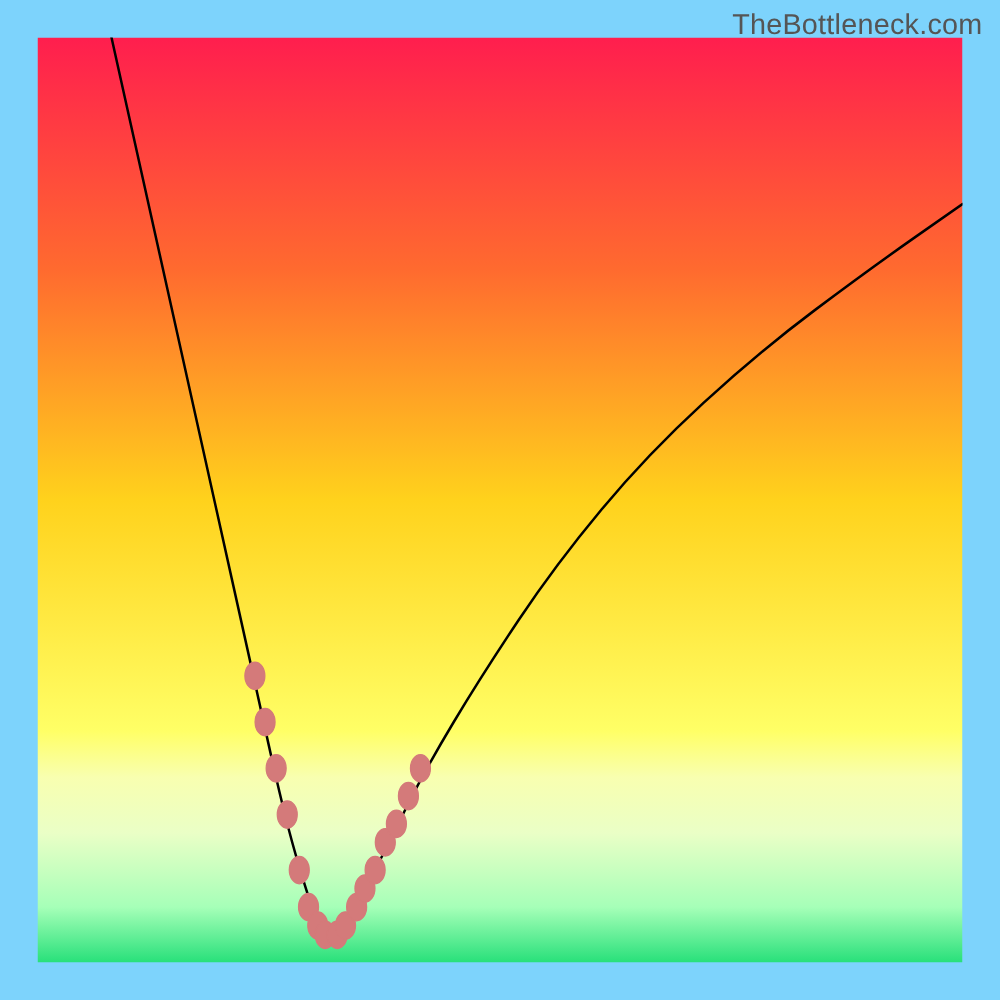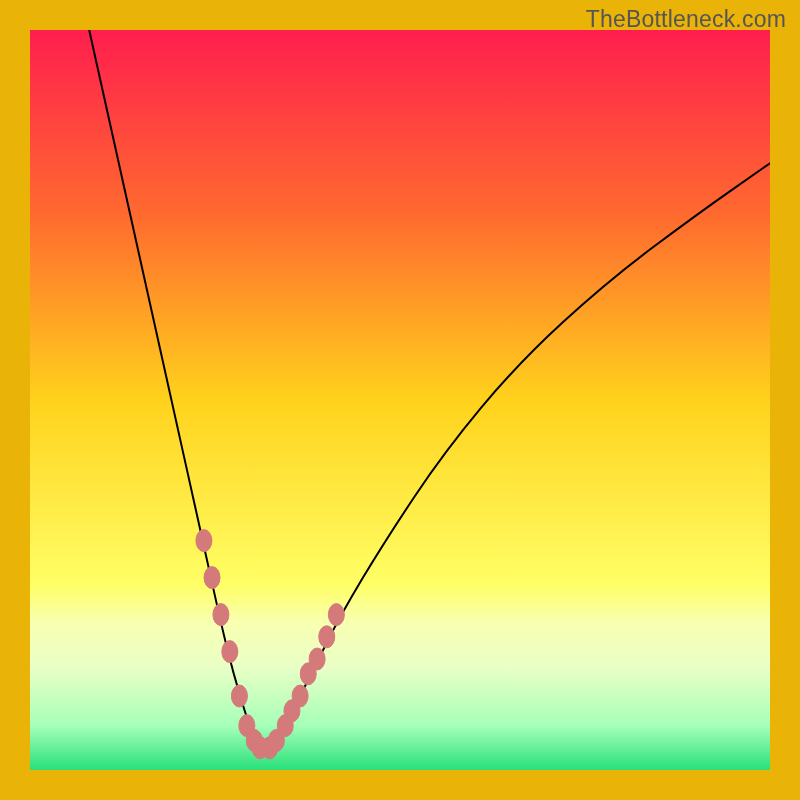--- a/index.html
+++ b/index.html
@@ -8,21 +8,21 @@
     width: 800px;
     height: 800px;
     background: #000;
     overflow: hidden;
     font-family: Arial, Helvetica, sans-serif;
   }
   .frame {
     position: relative;
     width: 800px;
     height: 800px;
-    background: #eab308;
+    background: #7dd3fc;
   }
   .watermark {
     position: absolute;
     top: 6px;
     right: 14px;
     color: #555;
     font-size: 23px;
     font-weight: 500;
     letter-spacing: 0.2px;
     z-index: 50;

